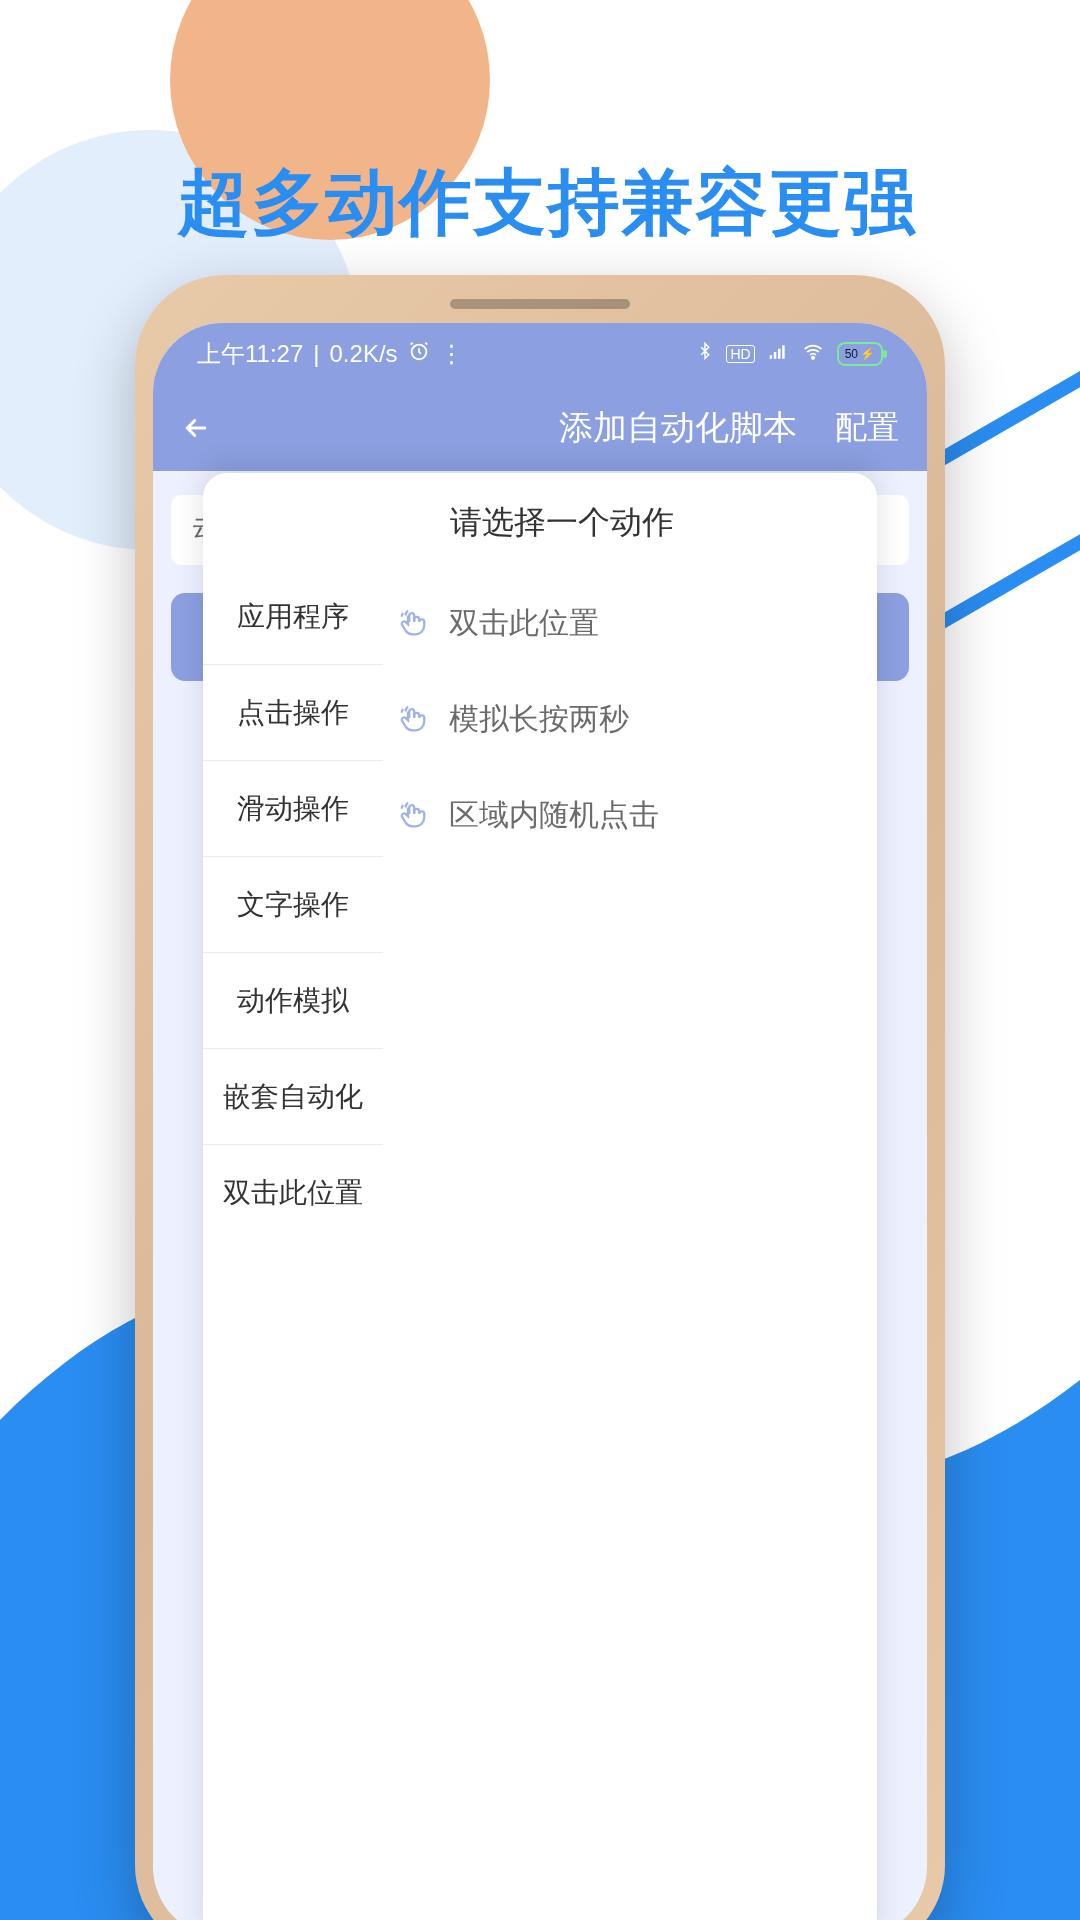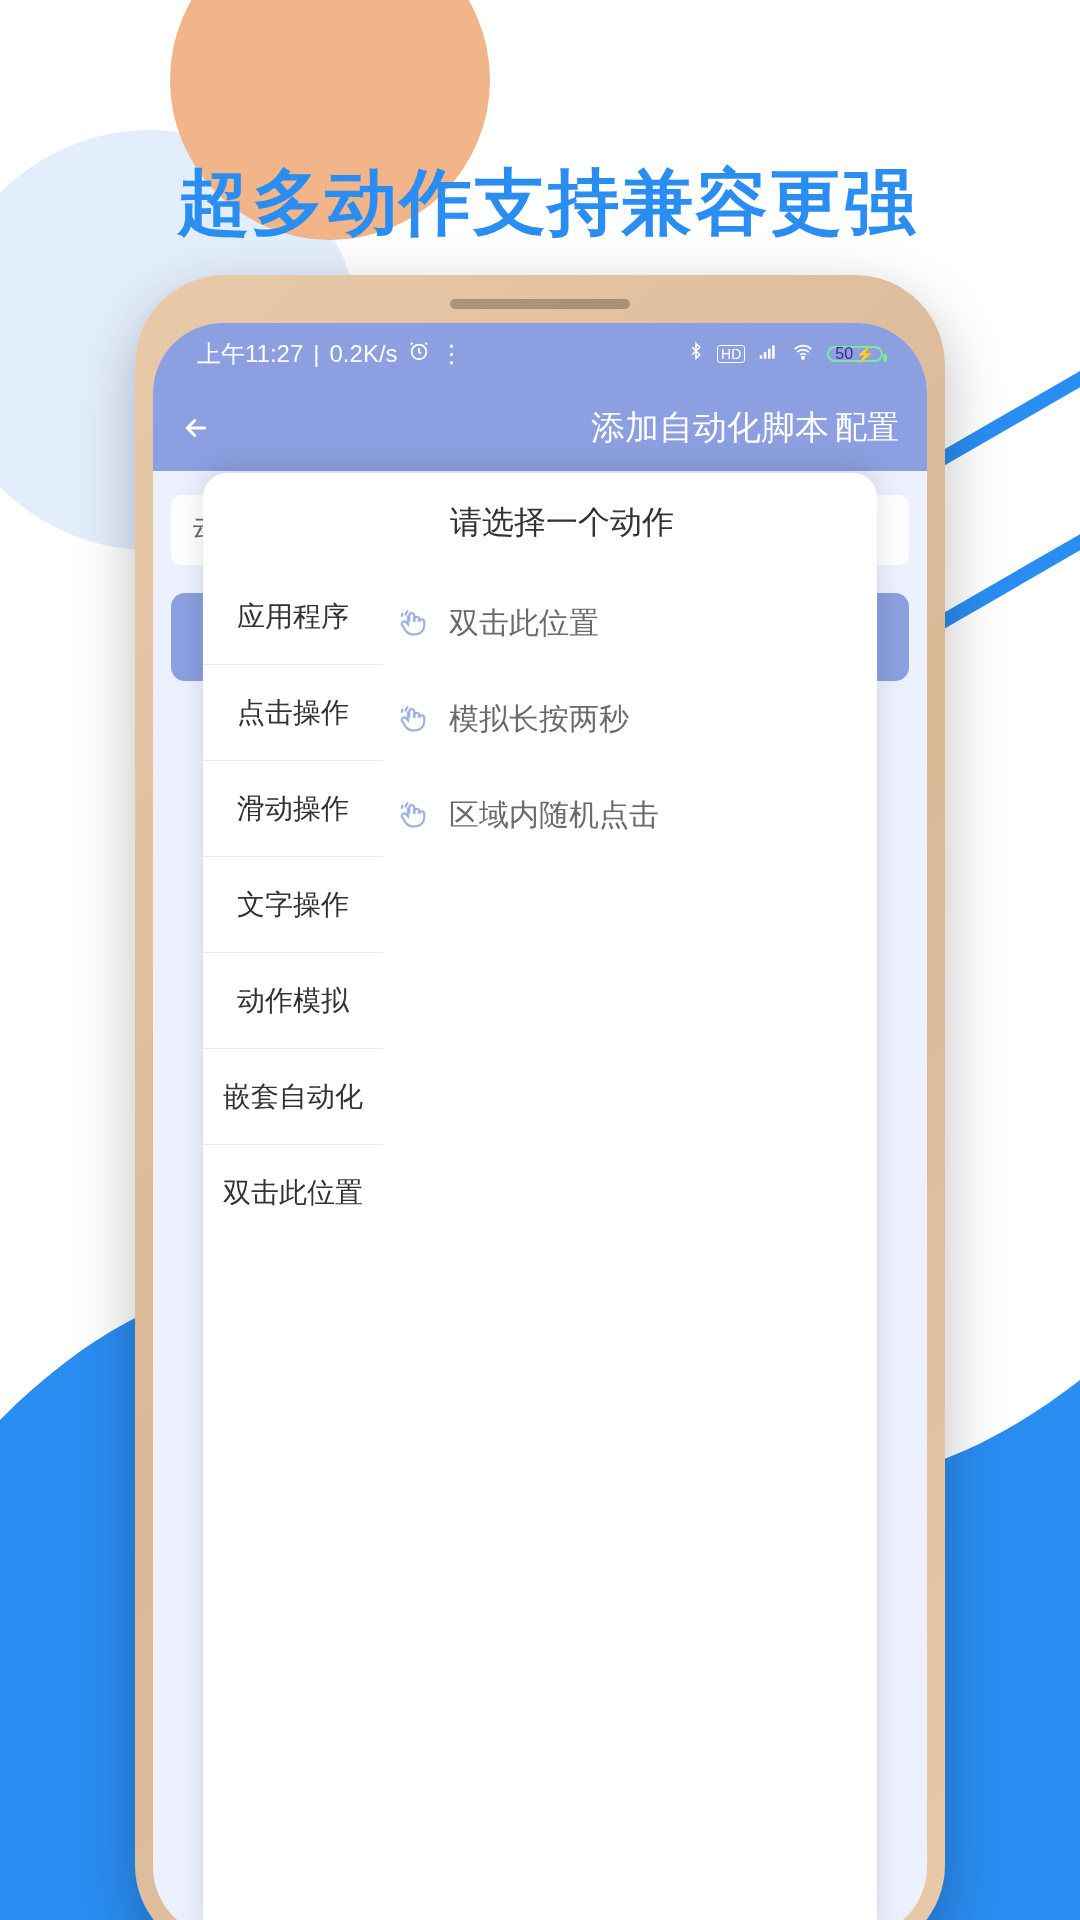--- a/index.html
+++ b/index.html
@@ -110,23 +110,23 @@
 }
 .status-left { display: flex; align-items: center; gap: 10px; }
 .status-right { display: flex; align-items: center; gap: 12px; }
 .status-dots { letter-spacing: 2px; }
 .battery {
   display: inline-flex;
   align-items: center;
   border: 2px solid #7de89a;
   border-radius: 8px;
   padding: 0 6px;
-  height: 16px;
-  color: #4c1d95;
-  font-size: 16px;
+  height: 24px;
+  color: #0f172a;
+  font-size: 12px;
   position: relative;
 }
 .battery::after {
   content: "";
   position: absolute;
   right: -6px;
   top: 6px;
   width: 4px;
   height: 8px;
   background: #7de89a;
@@ -150,20 +150,21 @@
 }
 .header-title {
   flex: 1;
   text-align: right;
   font-size: 34px;
 }
 .header-action {
   width: 70px;
   text-align: right;
   font-size: 32px;
+  margin-left: 32px;
 }
 
 
 .content-bg {
   padding: 24px 18px;
 }
 .input-row {
   background: #ffffff;
   border-radius: 10px;
   height: 70px;

